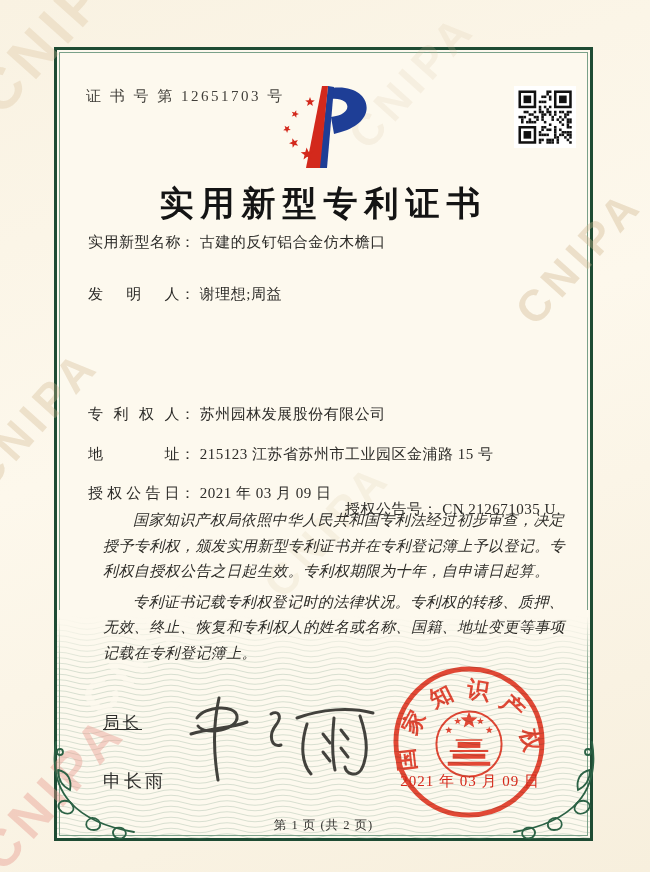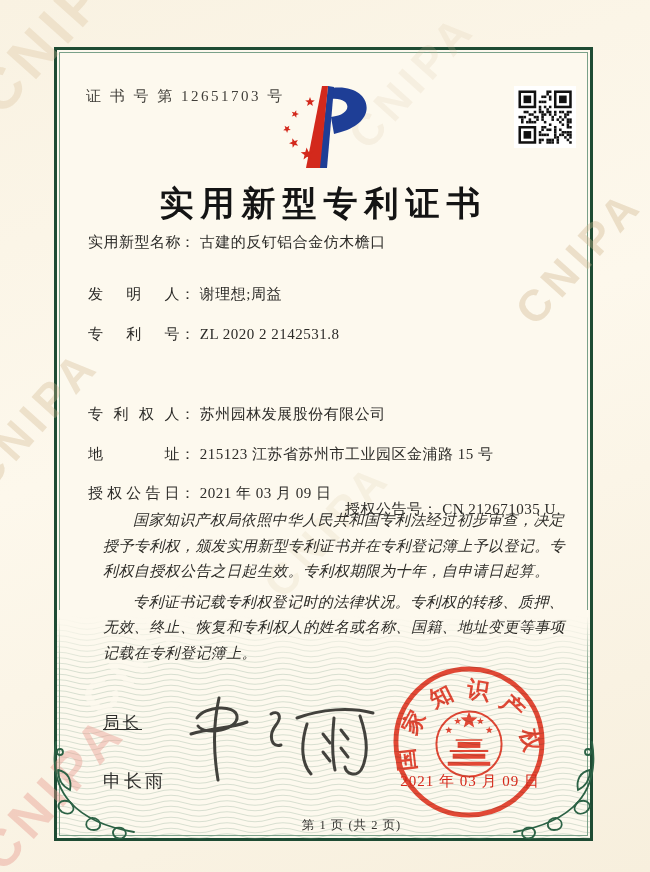--- a/index.html
+++ b/index.html
@@ -34,21 +34,21 @@
               background:linear-gradient(180deg,#fdf9ee 10%,rgba(253,249,238,0) 100%);}
   .officer-title{position:absolute;left:103px;top:712px;font-family:"Liberation Sans",sans-serif;
                  font-size:16.5px;letter-spacing:3px;color:#2f2f2d;z-index:3;text-decoration:underline;}
   .officer-name{position:absolute;left:103px;top:745px;font-family:"Liberation Sans",sans-serif;
                 font-size:18px;letter-spacing:3px;color:#2f2f2d;z-index:3;margin-top:24px;}
   .signature{position:absolute;left:185px;top:688px;z-index:4;}
   .seal{position:absolute;left:390px;top:663px;z-index:4;mix-blend-mode:multiply;opacity:.92;}
   .seal-date{position:absolute;left:380px;top:772px;width:180px;text-align:center;font-size:15px;
              color:#d5281a;letter-spacing:1px;z-index:5;white-space:nowrap;}
   .footer{position:absolute;left:54px;top:817px;width:539px;text-align:center;font-size:12.5px;
-          letter-spacing:1px;color:#33322f;z-index:3;padding-left:28px;}
+          letter-spacing:1px;color:#33322f;z-index:3;}
   .flourish{position:absolute;z-index:4;}
 </style>
 </head>
 <body>
 
 <div class="page">
 
   <span class="wm" style="left:-48px;top:-6px;font-size:58px;color:rgba(216,190,150,.30);">CNIPA</span>
   <span class="wm" style="left:330px;top:56px;font-size:44px;color:rgba(214,192,158,.18);">CNIPA</span>
   <span class="wm" style="left:497px;top:232px;font-size:44px;color:rgba(208,182,142,.38);">CNIPA</span>
@@ -249,24 +249,20 @@
   <div class="title">实用新型专利证书</div>
 
   <div class="field-row" style="top:233px;">
     <span class="flabel">实用新型名称</span><span>：</span>
     <span>古建的反钉铝合金仿木檐口</span>
   </div>
   <div class="field-row" style="top:285px;">
     <span class="flabel">发明人</span><span>：</span>
     <span>谢理想;周益</span>
   </div>
-  <div class="field-row" style="top:325px;">
-    <span class="flabel">专利号</span><span>：</span>
-    <span>ZL 2020 2 2142531.8</span>
-  </div>
   <div class="field-row" style="top:405px;">
     <span class="flabel">专利权人</span><span>：</span>
     <span>苏州园林发展股份有限公司</span>
   </div>
   <div class="field-row" style="top:445px;">
     <span class="flabel">地址</span><span>：</span>
     <span>215123 江苏省苏州市工业园区金浦路 15 号</span>
   </div>
   <div class="field-row" style="top:484px;">
     <span class="flabel">授权公告日</span><span>：</span>

